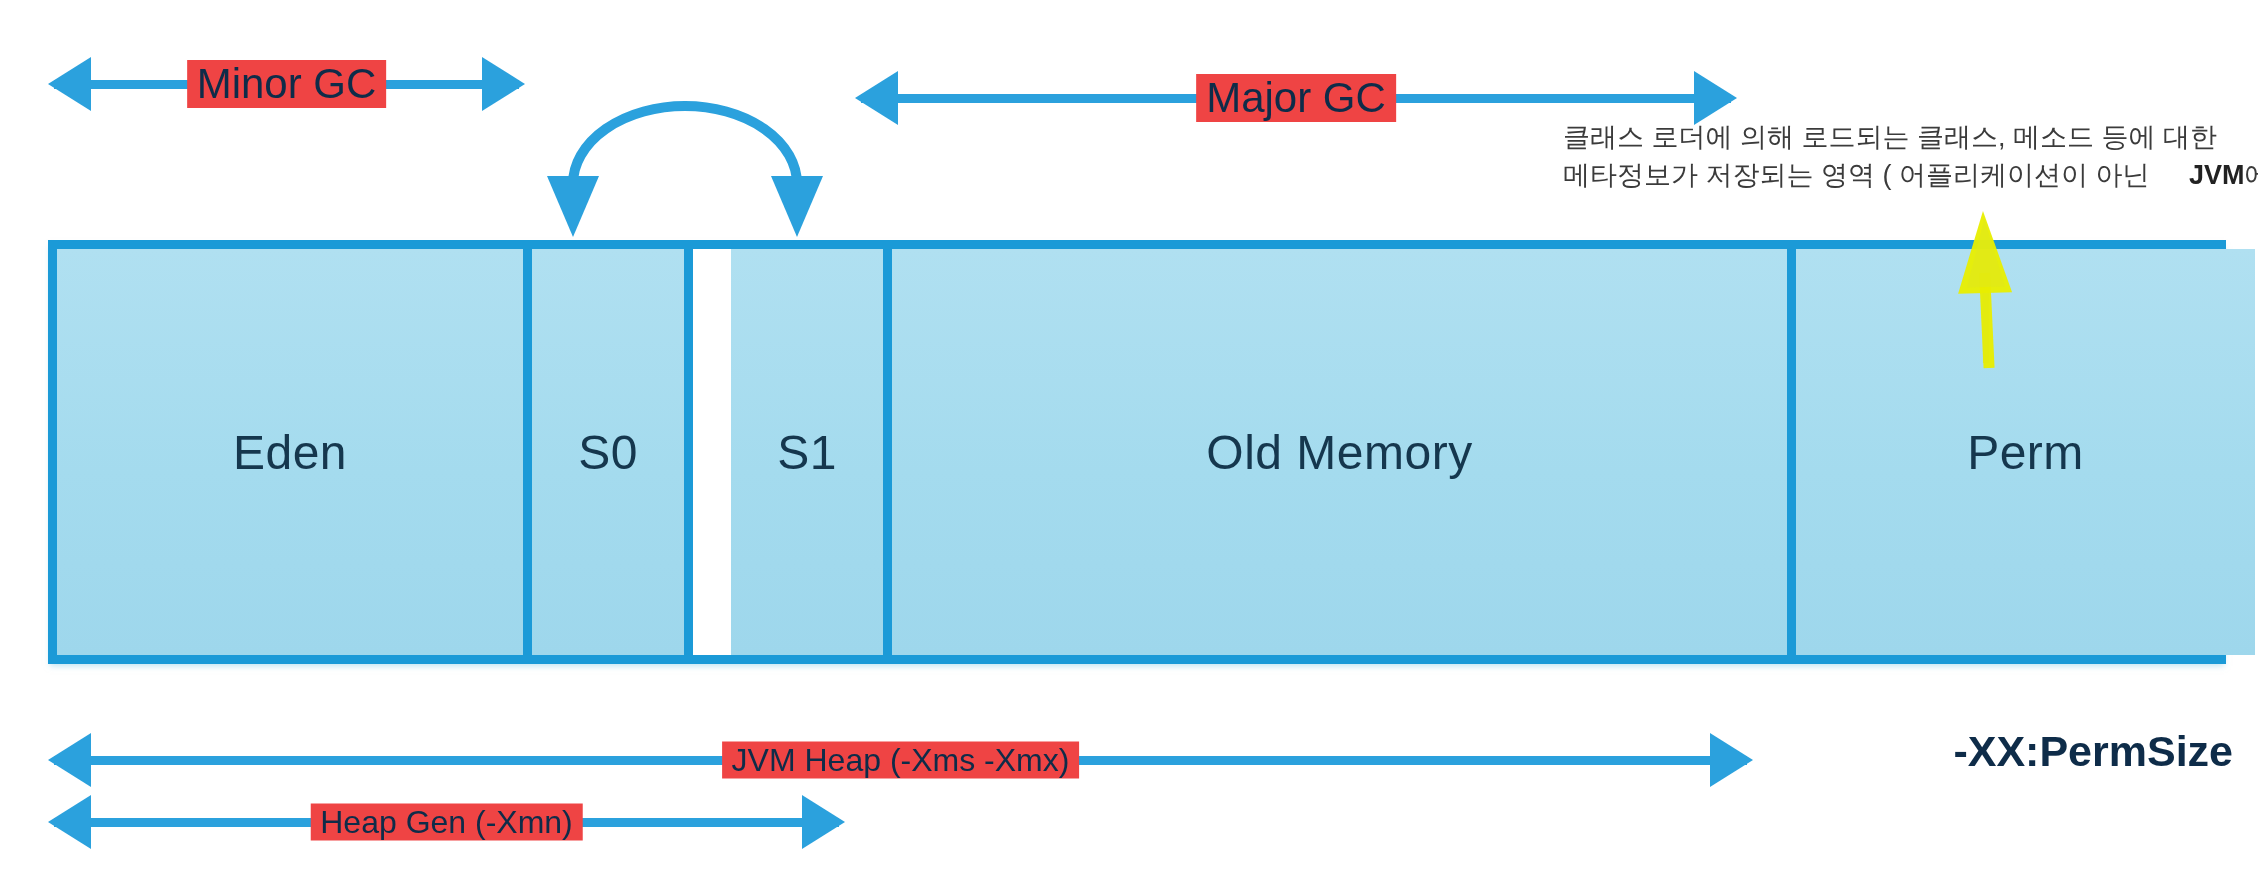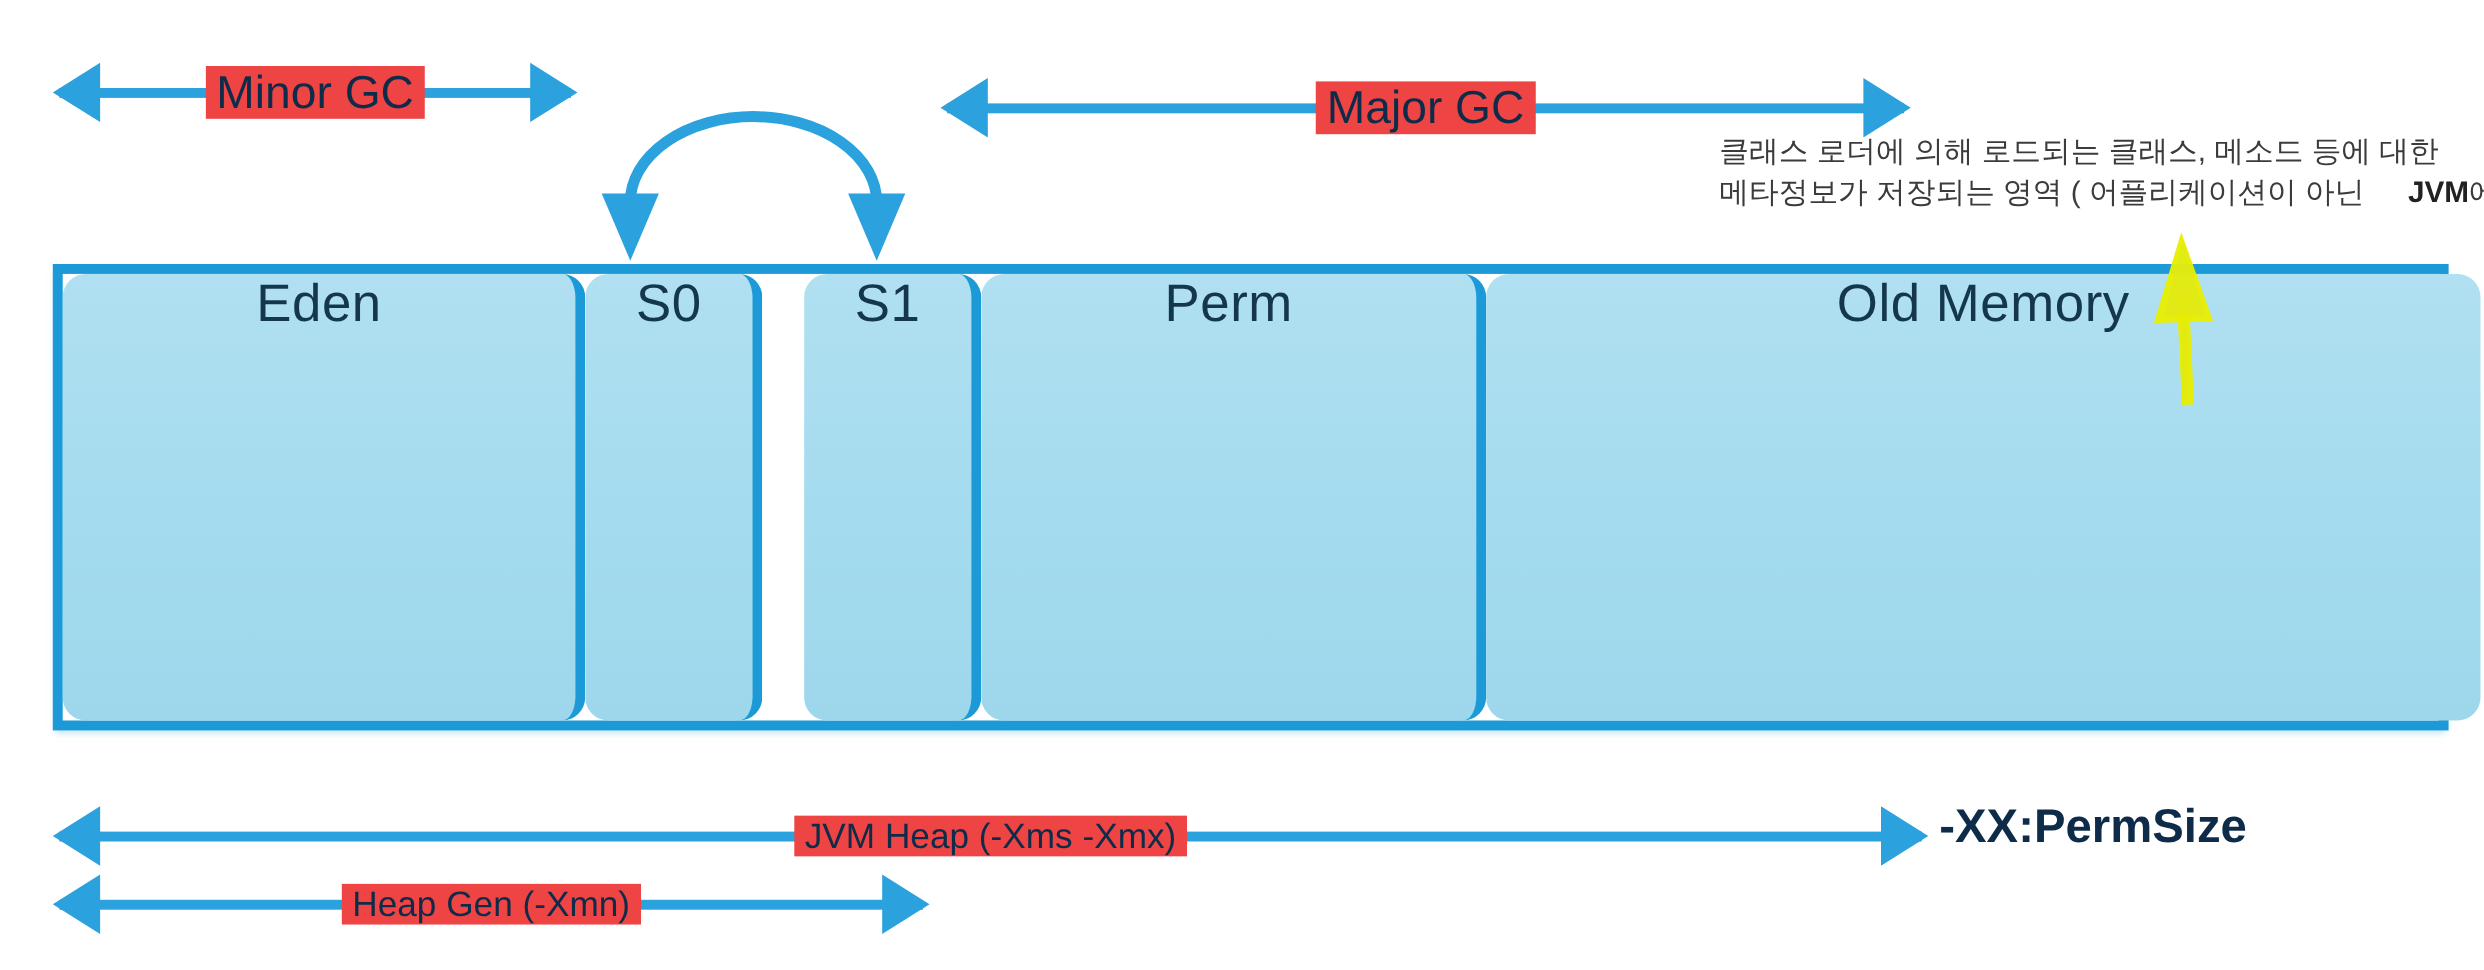--- a/index.html
+++ b/index.html
@@ -32,22 +32,22 @@
     box-sizing: border-box;
     border: 9px solid var(--border-blue);
     display: flex;
     box-shadow: 0 4px 6px -2px rgba(140, 205, 232, 0.55);
   }
   .region {
     box-sizing: border-box;
     border-right: 9px solid var(--border-blue);
     background: linear-gradient(180deg, #b0e0f1 0%, #a4dbee 55%, #9ed7ec 100%);
     display: flex;
+    align-items: center;
     justify-content: center;
-    border-radius: 21px;
   }
   .region:last-child { border-right: none; }
   .region .region-label {
     font-size: 48px;
     color: var(--region-navy);
     letter-spacing: 0.5px;
     white-space: nowrap;
   }
   .region-eden { flex: 0 0 475px; }
   .region-s0   { flex: 0 0 161px; }
@@ -117,21 +117,21 @@
     color: var(--note-gray);
     white-space: nowrap;
   }
   #perm-note b { font-weight: bold; color: #222222; margin-left: 32px; }
 
   
   #perm-size-flags {
     position: absolute;
     left: 1763px; top: 715px;
     width: 470px;
-    text-align: left;
+    text-align: right;
     font-weight: bold;
     font-size: 43px;
     line-height: 72px;
     color: var(--annot-navy);
     white-space: nowrap;
   }
 </style>
 </head>
 <body>
 
@@ -160,25 +160,25 @@
   <div id="heap-box">
     <div class="region region-eden">
       <span class="region-label">Eden</span>
     </div>
     <div class="region region-s0">
       <span class="region-label">S0</span>
     </div>
     <div class="region region-s1">
       <span class="region-label">S1</span>
     </div>
+    <div class="region region-old">
+      <span class="region-label">Old Memory</span>
+    </div>
     <div class="region region-perm">
       <span class="region-label">Perm</span>
-    </div>
-    <div class="region region-old">
-      <span class="region-label">Old Memory</span>
     </div>
   </div>
 
   <svg id="perm-highlight-arrow" viewBox="0 0 80 172">
     <line x1="42" y1="165" x2="40" y2="70" stroke="#e8ee00" stroke-width="11" opacity="0.95"></line>
     <line x1="39" y1="160" x2="41" y2="72" stroke="#e3ea10" stroke-width="6" opacity="0.8"></line>
     <polygon points="40,8 13,90 67,90" fill="#e8ee00" opacity="0.95"></polygon>
     <polygon points="41,16 22,84 60,84" fill="#dfe71a" opacity="0.6"></polygon>
   </svg>
 

